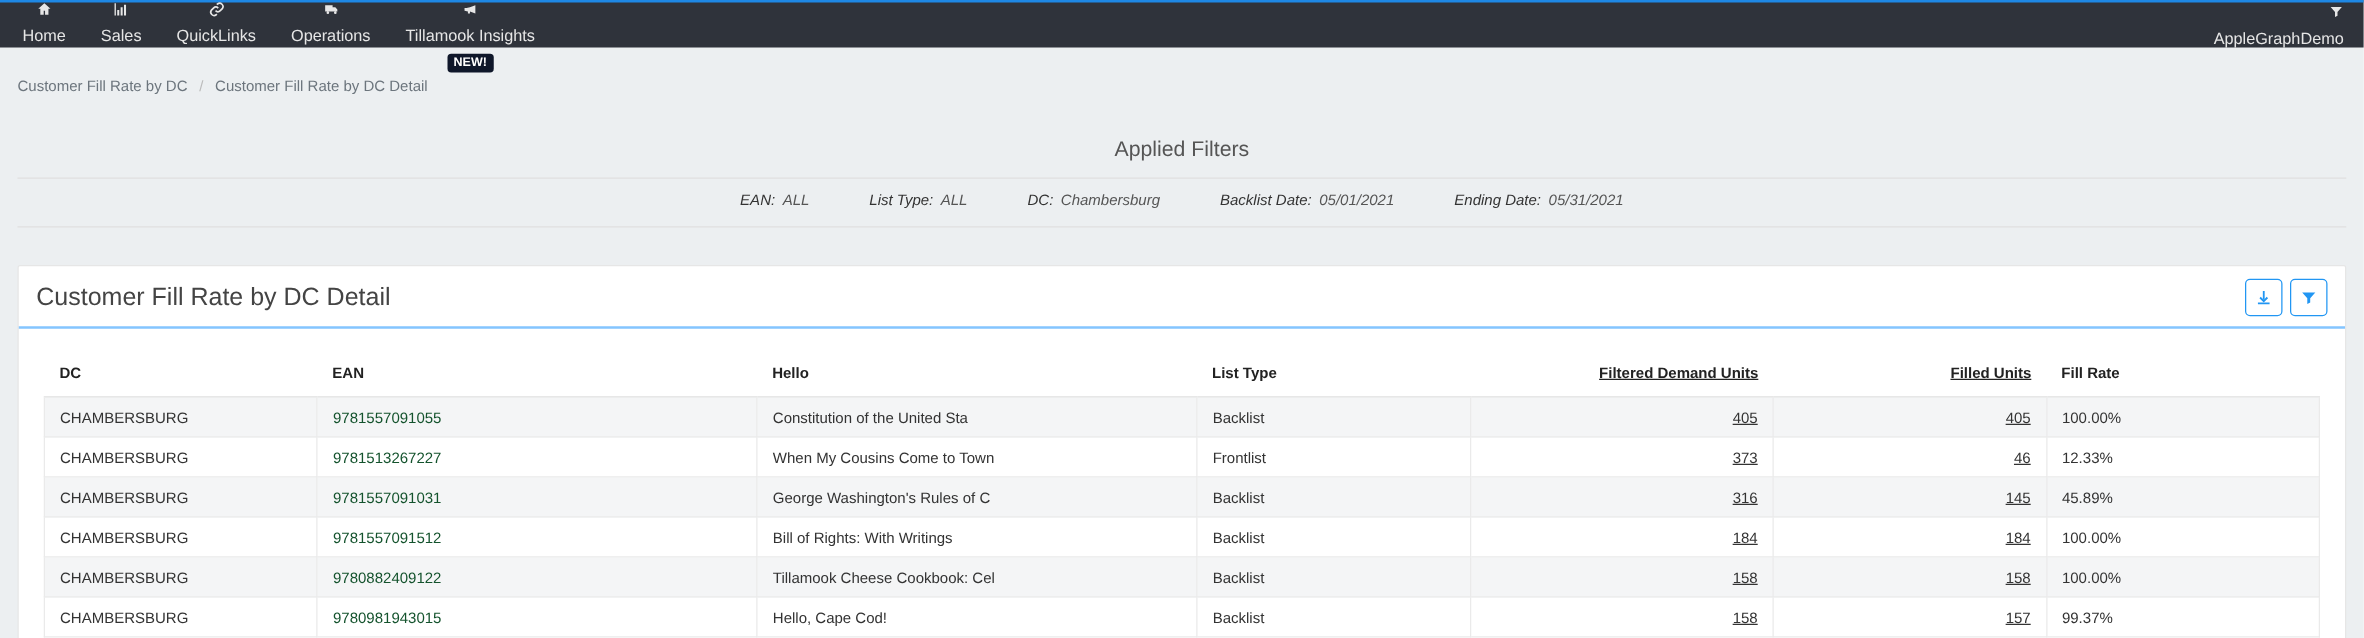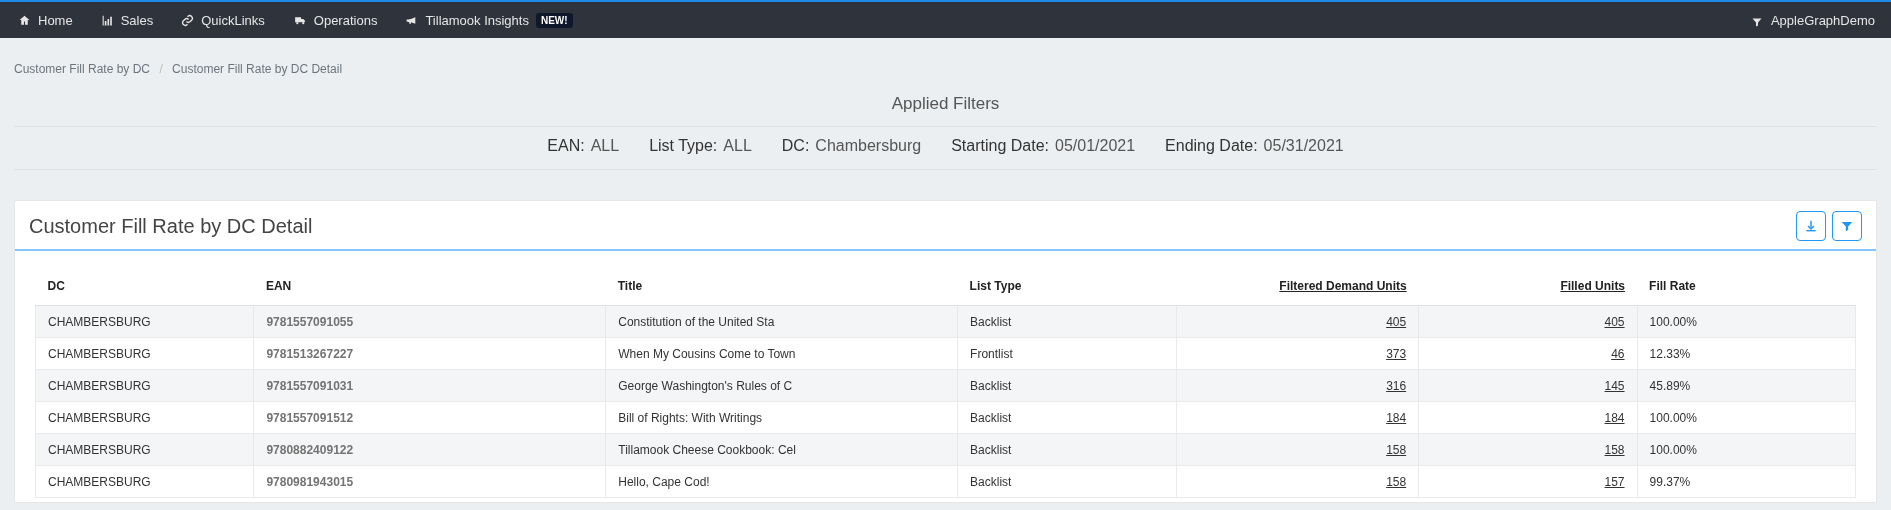--- a/index.html
+++ b/index.html
@@ -23,72 +23,75 @@
   .nav-left { display: flex; align-items: center; }
   .nav-item {
     display: flex;
     align-items: center;
     gap: 7px;
     color: #e6e6e6;
     padding: 0 14px;
     height: 38px;
     cursor: pointer;
     font-size: 13px;
+    flex-direction: column;
   }
   .nav-item .icon { color: #e6e6e6; }
   .badge-new {
     background: #0f172a;
     color: #fff;
     font-size: 10px;
     padding: 2px 5px;
     border-radius: 3px;
     font-weight: 600;
   }
   .nav-right {
     display: flex;
     align-items: flex-end;
     gap: 8px;
     color: #e6e6e6;
     padding-right: 12px;
     font-size: 13px;
     cursor: pointer;
+    flex-direction: column;
   }
   
   .breadcrumb {
     padding: 24px 14px 6px 14px;
     font-size: 12px;
     color: #9aa0a6;
   }
   .breadcrumb .crumb-link { color: #6c757d; cursor: pointer; }
   .breadcrumb .sep { padding: 0 6px; color: #bbb; }
   .breadcrumb .crumb-current { color: #6c757d; }
   
   .filters-card {
-    margin: 0 14px;
+    margin: 16px 14px;
     padding: 8px 0 14px 0;
     border-bottom: 1px solid #e0e0e0;
   }
   .filters-title {
     text-align: center;
     font-size: 17px;
     color: #555;
     font-weight: 400;
     margin: 4px 0 12px 0;
   }
   .filters-hr {
     border: none;
     border-top: 1px solid #e0e0e0;
     margin-bottom: 10px;
   }
   .filters-row {
     display: flex;
     justify-content: center;
-    gap: 30px;
-    font-size: 16px;
+    gap: 48px;
+    font-size: 12px;
     color: #444;
+    font-style: italic;
   }
   .filter-pair { display: flex; gap: 6px; }
   .filter-label { color: #333; }
   .filter-value { color: #555; text-align: right; }
   
   .card {
     background: #fff;
     margin: 30px 14px 0 14px;
     border: 1px solid #e6e6e6;
     border-radius: 2px;
@@ -134,21 +137,21 @@
     padding: 10px 12px 12px 12px;
     border-bottom: 1px solid #e0e0e0;
   }
   th.num, td.num { text-align: right; text-decoration: underline; }
   tbody tr { height: 32px; }
   tbody tr:nth-child(odd) { background: #f4f5f6; }
   tbody td {
     padding: 7px 12px;
     border: 1px solid #eaeaea;
   }
-  .ean-link { color: #737373; cursor: pointer; font-weight: bold; }
+  .ean-link { color: #14532d; cursor: pointer; }
   .icon { display:inline-block; }
   svg { display:block; }
 </style>
 </head>
 <body>
 
 <div class="navbar">
   <div class="nav-left">
     <div class="nav-item">
       <span class="icon">
@@ -219,21 +222,21 @@
     </div>
     <div class="filter-pair">
       <span class="filter-label">List Type:</span>
       <span class="filter-value">ALL</span>
     </div>
     <div class="filter-pair">
       <span class="filter-label">DC:</span>
       <span class="filter-value">Chambersburg</span>
     </div>
     <div class="filter-pair">
-      <span class="filter-label">Starting Date:</span>
+      <span class="filter-label">Backlist Date:</span>
       <span class="filter-value">05/01/2021</span>
     </div>
     <div class="filter-pair">
       <span class="filter-label">Ending Date:</span>
       <span class="filter-value">05/31/2021</span>
     </div>
   </div>
 </div>
 
 <div class="card">
@@ -266,21 +269,21 @@
           <col style="width:290px">
           <col style="width:180px">
         <col style="width:200px">
           <col style="width:180px">
           <col style="width:180px">
       </colgroup>
       <thead>
         <tr>
           <th>DC</th>
           <th>EAN</th>
-          <th>Title</th>
+          <th>Hello</th>
           <th>List Type</th>
           <th class="num">Filtered Demand Units</th>
           <th class="num">Filled Units</th>
           <th>Fill Rate</th>
         </tr>
       </thead>
       <tbody id="tbody">
       <tr>
             <td>CHAMBERSBURG</td>
             <td><span class="ean-link">9781557091055</span></td>

